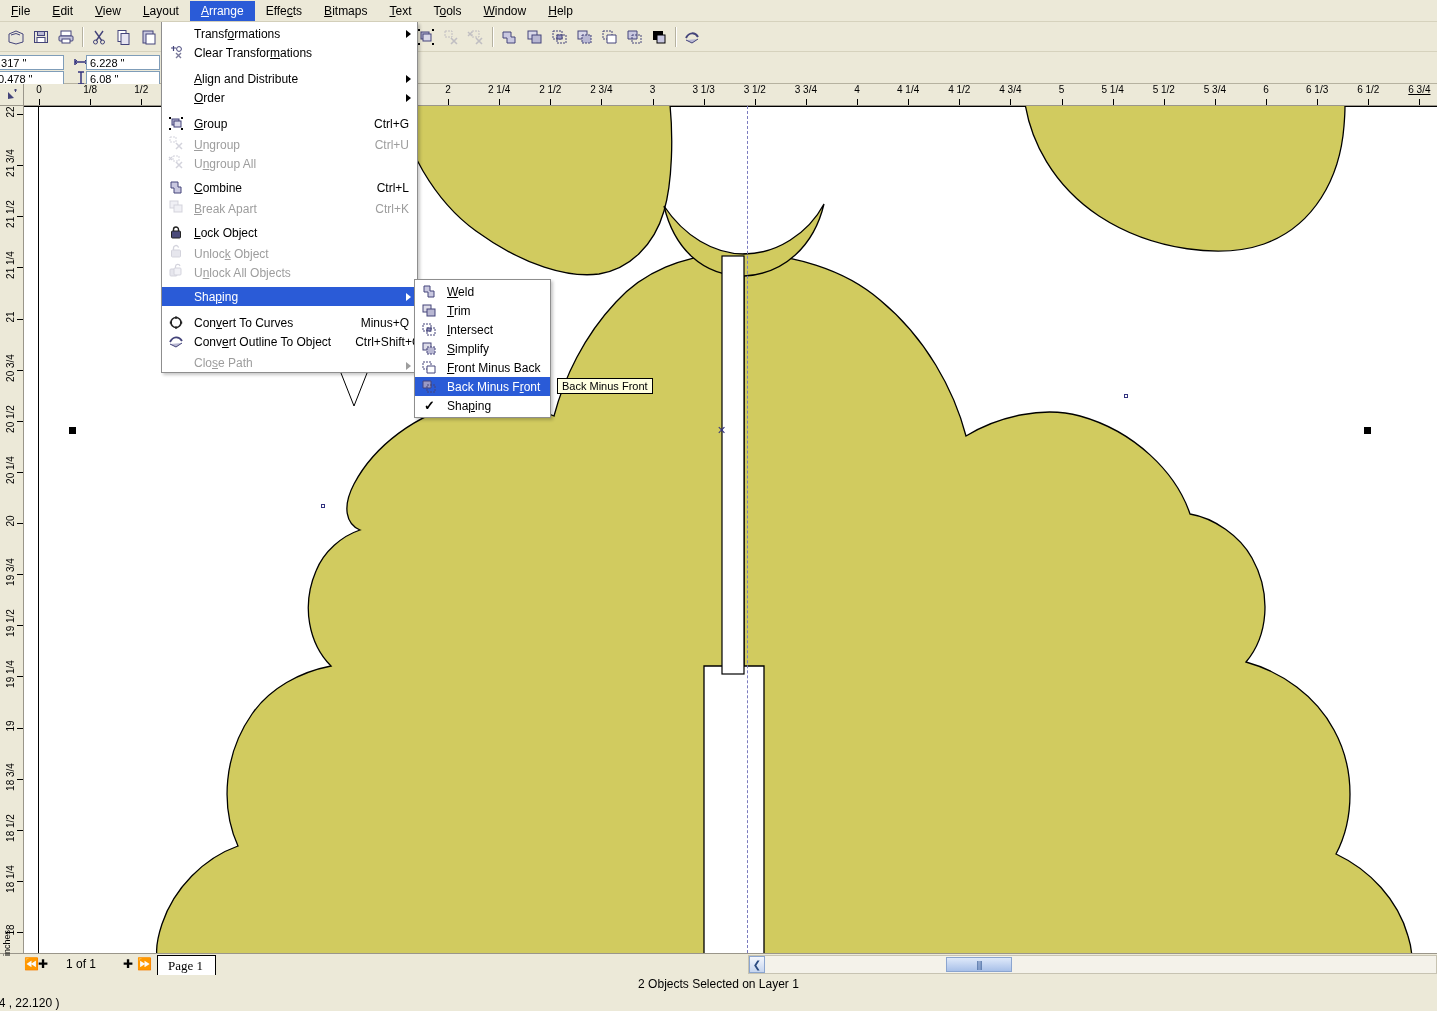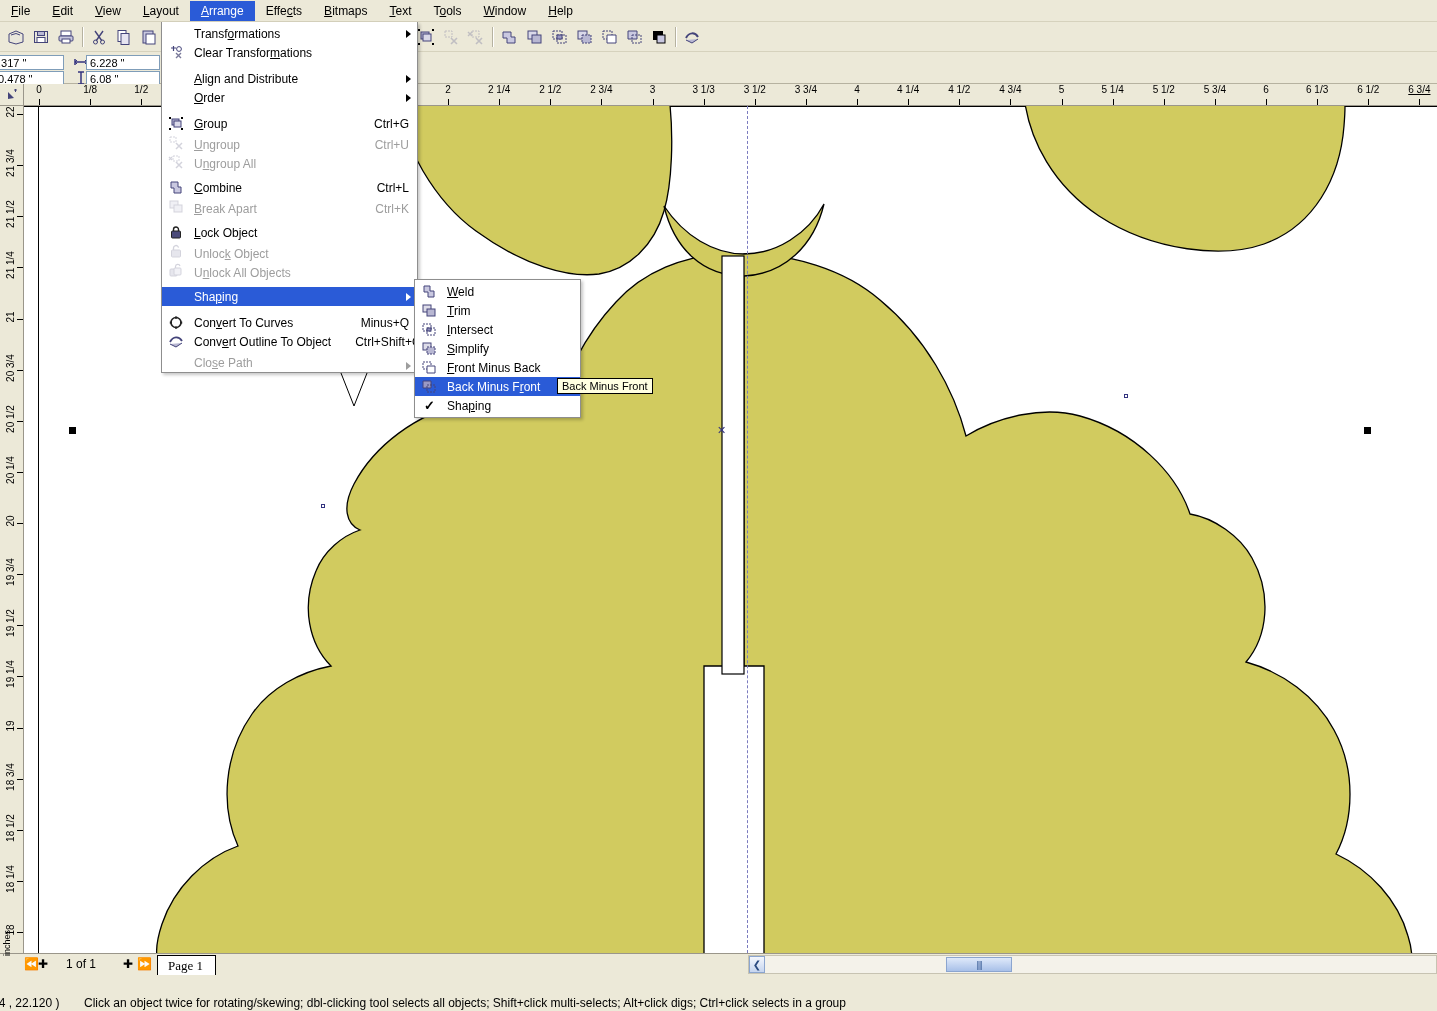--- a/index.html
+++ b/index.html
@@ -764,21 +764,21 @@
         </span>
         <span class="lbl">Conv<u>e</u>rt Outline To Object</span>
         <span class="acc">Ctrl+Shift+Q</span>
       </div>
       <div class="row disabled">
         <span class="lbl">Clo<u>s</u>e Path</span>
         <span class="arrow" style="border-left-color: rgb(157, 157, 157);"></span>
       </div>
     </div>
 
-  <div class="menu" id="menu-shaping" style="left: 414px; top: 279px; width: 167px; border-top: 1px solid rgb(142, 142, 142);">
+  <div class="menu" id="menu-shaping" style="left: 414px; top: 279px; width: 137px; border-top: 1px solid rgb(142, 142, 142);">
       <div class="row">
         <span class="ico">
           <svg width="16" height="15" viewBox="0 0 16 15">
             <path d="M3 2 H9 V7 H13 V13 H7 V8 H3 Z" fill="#c9c8e0" stroke="#44447a"></path>
           </svg>
         </span>
         <span class="lbl"><u>W</u>eld</span>
       </div>
       <div class="row">
         <span class="ico">
@@ -842,19 +842,19 @@
     <div class="nav-btn" style="left:137px;">⏩</div>
     <div class="page-tab">Page 1</div>
   </div>
 
   <div class="hscroll">
     <div class="arrow-l">❮</div>
     <div class="thumb">||||</div>
   </div>
 
   <div class="statusbar">
+    <div class="status-center">2 Objects Selected on Layer 1</div>
     <div class="status-coord">74 , 22.120 )</div>
-    <div class="status-hint">Click an object twice for rotating/skewing; dbl-clicking tool selects all objects; Shift+click multi-selects; Alt+click digs; Ctrl+click selects in a group</div>
   </div>
 
   <div style="position:absolute;left:2px;top:930px;font-size:9px;writing-mode:vertical-rl;transform:rotate(180deg);color:#000;">inches</div>
 
 </div>
 
 </body></html>

